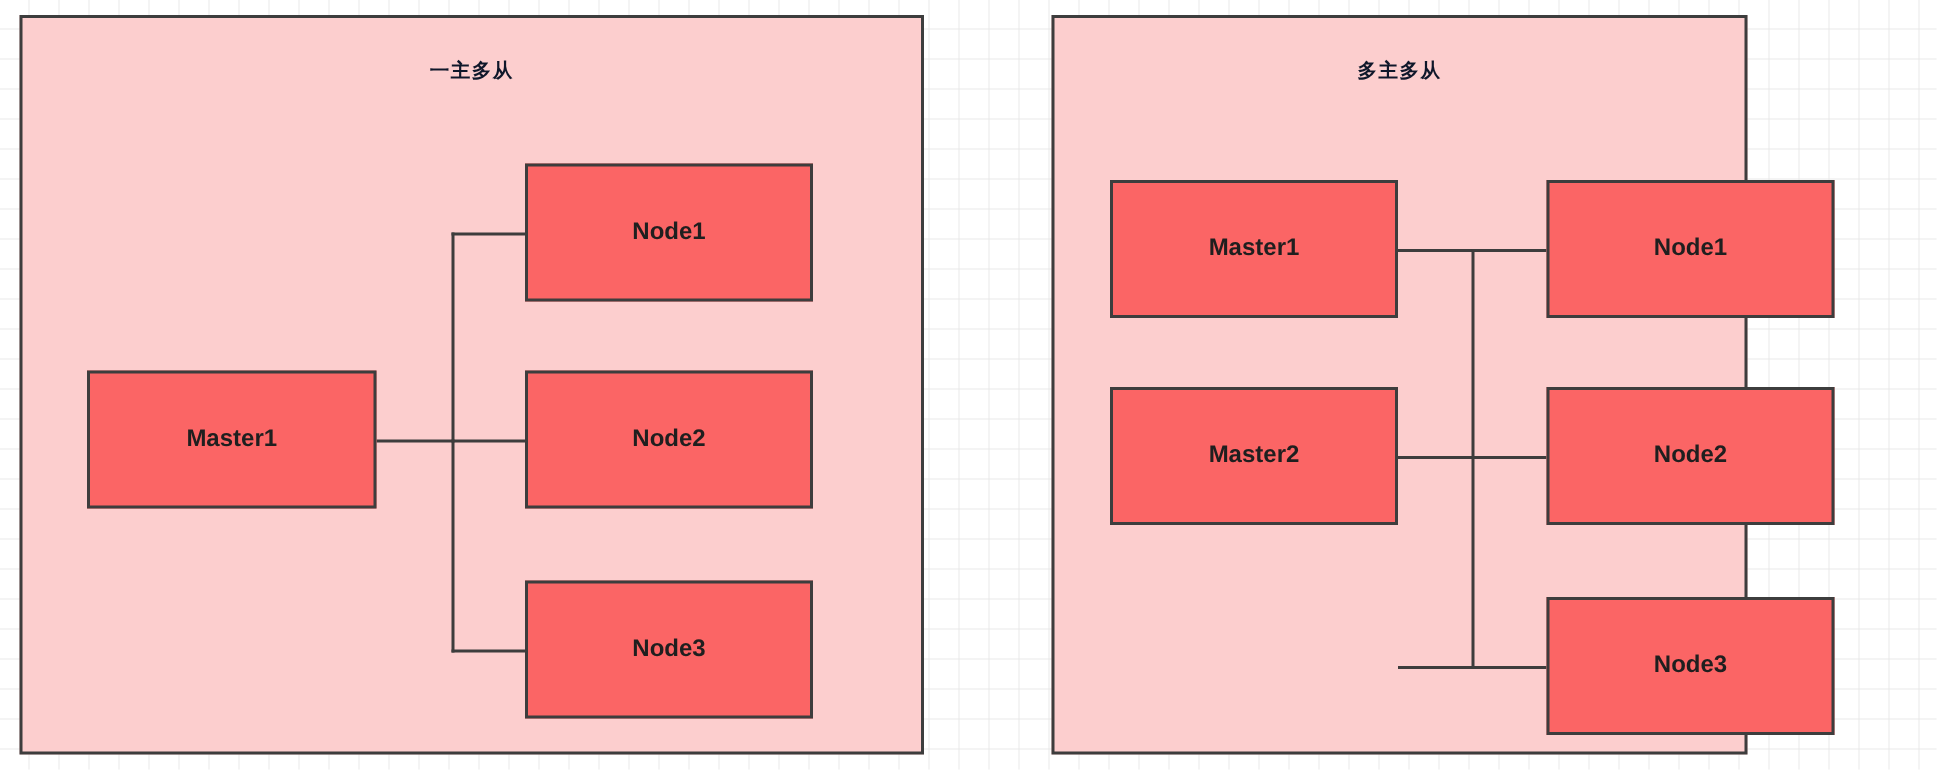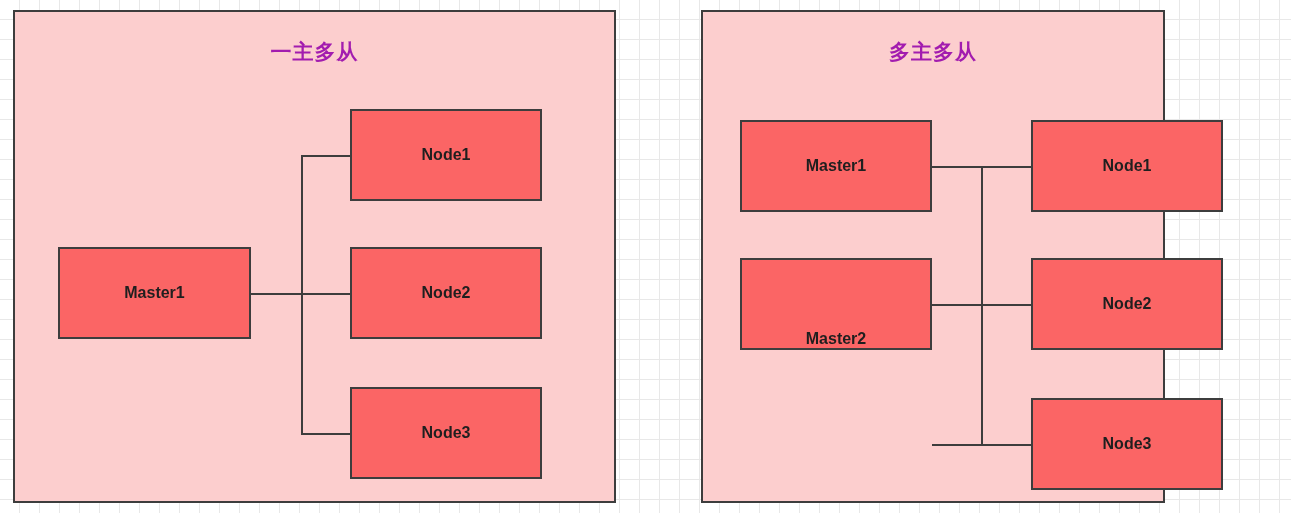--- a/index.html
+++ b/index.html
@@ -28,23 +28,23 @@
     background: #fccece;
     border: 2px solid #3d3d3d;
     box-sizing: border-box;
   }
   .panel-title {
     position: absolute;
     top: 26px;
     left: 0;
     width: 100%;
     text-align: center;
-    font-size: 21px;
+    font-size: 13px;
     font-weight: bold;
-    color: #a21caf;
+    color: #0f172a;
     letter-spacing: 1px;
   }
   .node-box {
     position: absolute;
     background: #fb6565;
     border: 2px solid #3d3d3d;
     box-sizing: border-box;
     display: flex;
     align-items: center;
     justify-content: center;
@@ -105,21 +105,21 @@
     <div class="conn conn-h" style="left:229px; top:292px; width:51px;"></div>
     <div class="conn conn-h" style="left:278px; top:292px; width:50px;"></div>
 
     <div class="conn conn-h" style="left:229px; top:432px; width:51px;"></div>
     <div class="conn conn-h" style="left:278px; top:432px; width:50px;"></div>
 
     <div class="node-box" style="left:37px; top:108px; width:192px; height:92px;">
       <span class="node-label">Master1</span>
     </div>
 
-    <div class="node-box" style="left:37px; top:246px; width:192px; height:92px;align-items:flex-end;">
+    <div class="node-box" style="left:37px; top:246px; width:192px; height:92px;">
       <span class="node-label">Master2</span>
     </div>
 
 
     <div class="node-box" style="left:328px; top:108px; width:192px; height:92px;">
       <span class="node-label">Node1</span>
     </div>
 
     <div class="node-box" style="left:328px; top:246px; width:192px; height:92px;">
       <span class="node-label">Node2</span>

